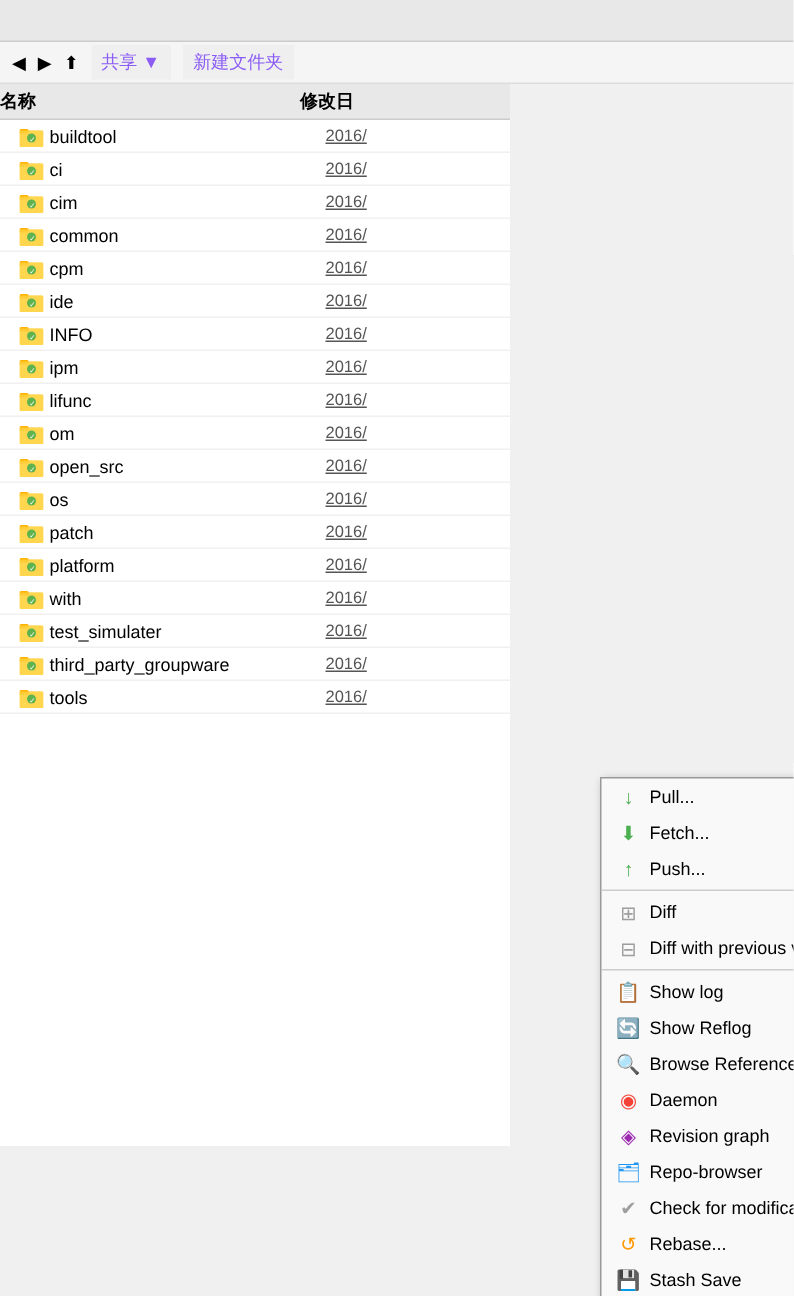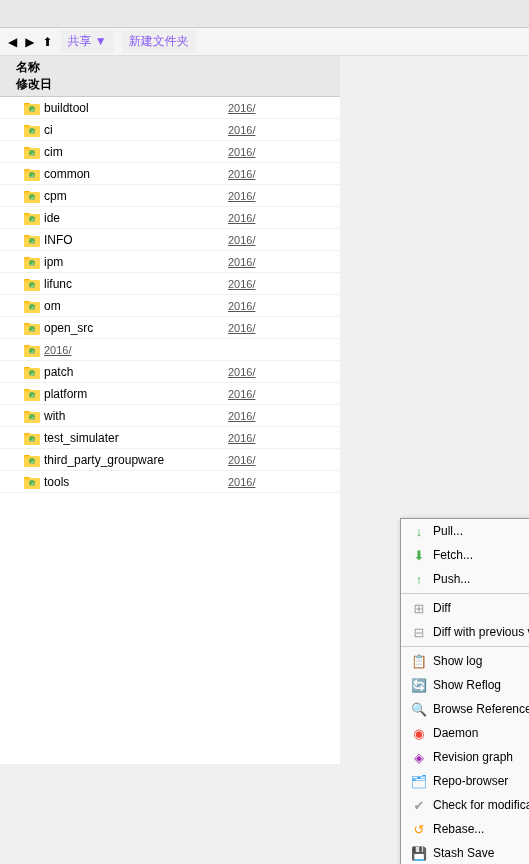--- a/index.html
+++ b/index.html
@@ -49,31 +49,30 @@
       top: 56px;
       left: 0;
       width: 340px;
       bottom: 100px;
       overflow: hidden;
     }
     .file-list-header {
       display: flex;
       background: #e8e8e8;
       border-bottom: 1px solid #ccc;
-      padding: 3px 16px;
+      padding: 3px 0;
       font-weight: bold;
-      flex-direction: column;
     }
     .col-name { width: 200px; }
     .col-date { flex: 1; }
 
     .file-row {
       display: flex;
       align-items: center;
-      padding: 2px 24px;
+      padding: 2px 13px;
       border-bottom: 1px solid #f0f0f0;
       height: 22px;
     }
     .file-icon {
       width: 16px;
       height: 16px;
       margin-right: 4px;
       flex-shrink: 0;
       display: inline-flex;
       align-items: center;
@@ -307,20 +306,21 @@
       <span class="file-icon">
         <svg width="16" height="14" viewBox="0 0 16 14">
           <rect x="0" y="3" width="16" height="11" rx="1" fill="#FFD54F"></rect>
           <rect x="0" y="3" width="7" height="3" rx="1" fill="#FFD54F"></rect>
           <rect x="0" y="2" width="6" height="3" rx="1" fill="#FFB300"></rect>
           <rect x="0" y="3" width="16" height="11" rx="1" fill="#FFD54F" opacity="0.7"></rect>
           <circle cx="8" cy="8" r="3" fill="#4CAF50" opacity="0.9"></circle>
           <text x="6.5" y="10.5" font-size="5" fill="white">✓</text>
         </svg>
       </span>
+      <span class="file-name">os</span>
       <span class="file-date">2016/</span>
     </div>
       <div class="file-row">
       <span class="file-icon">
         <svg width="16" height="14" viewBox="0 0 16 14">
           <rect x="0" y="3" width="16" height="11" rx="1" fill="#FFD54F"></rect>
           <rect x="0" y="3" width="7" height="3" rx="1" fill="#FFD54F"></rect>
           <rect x="0" y="2" width="6" height="3" rx="1" fill="#FFB300"></rect>
           <rect x="0" y="3" width="16" height="11" rx="1" fill="#FFD54F" opacity="0.7"></rect>
           <circle cx="8" cy="8" r="3" fill="#4CAF50" opacity="0.9"></circle>

